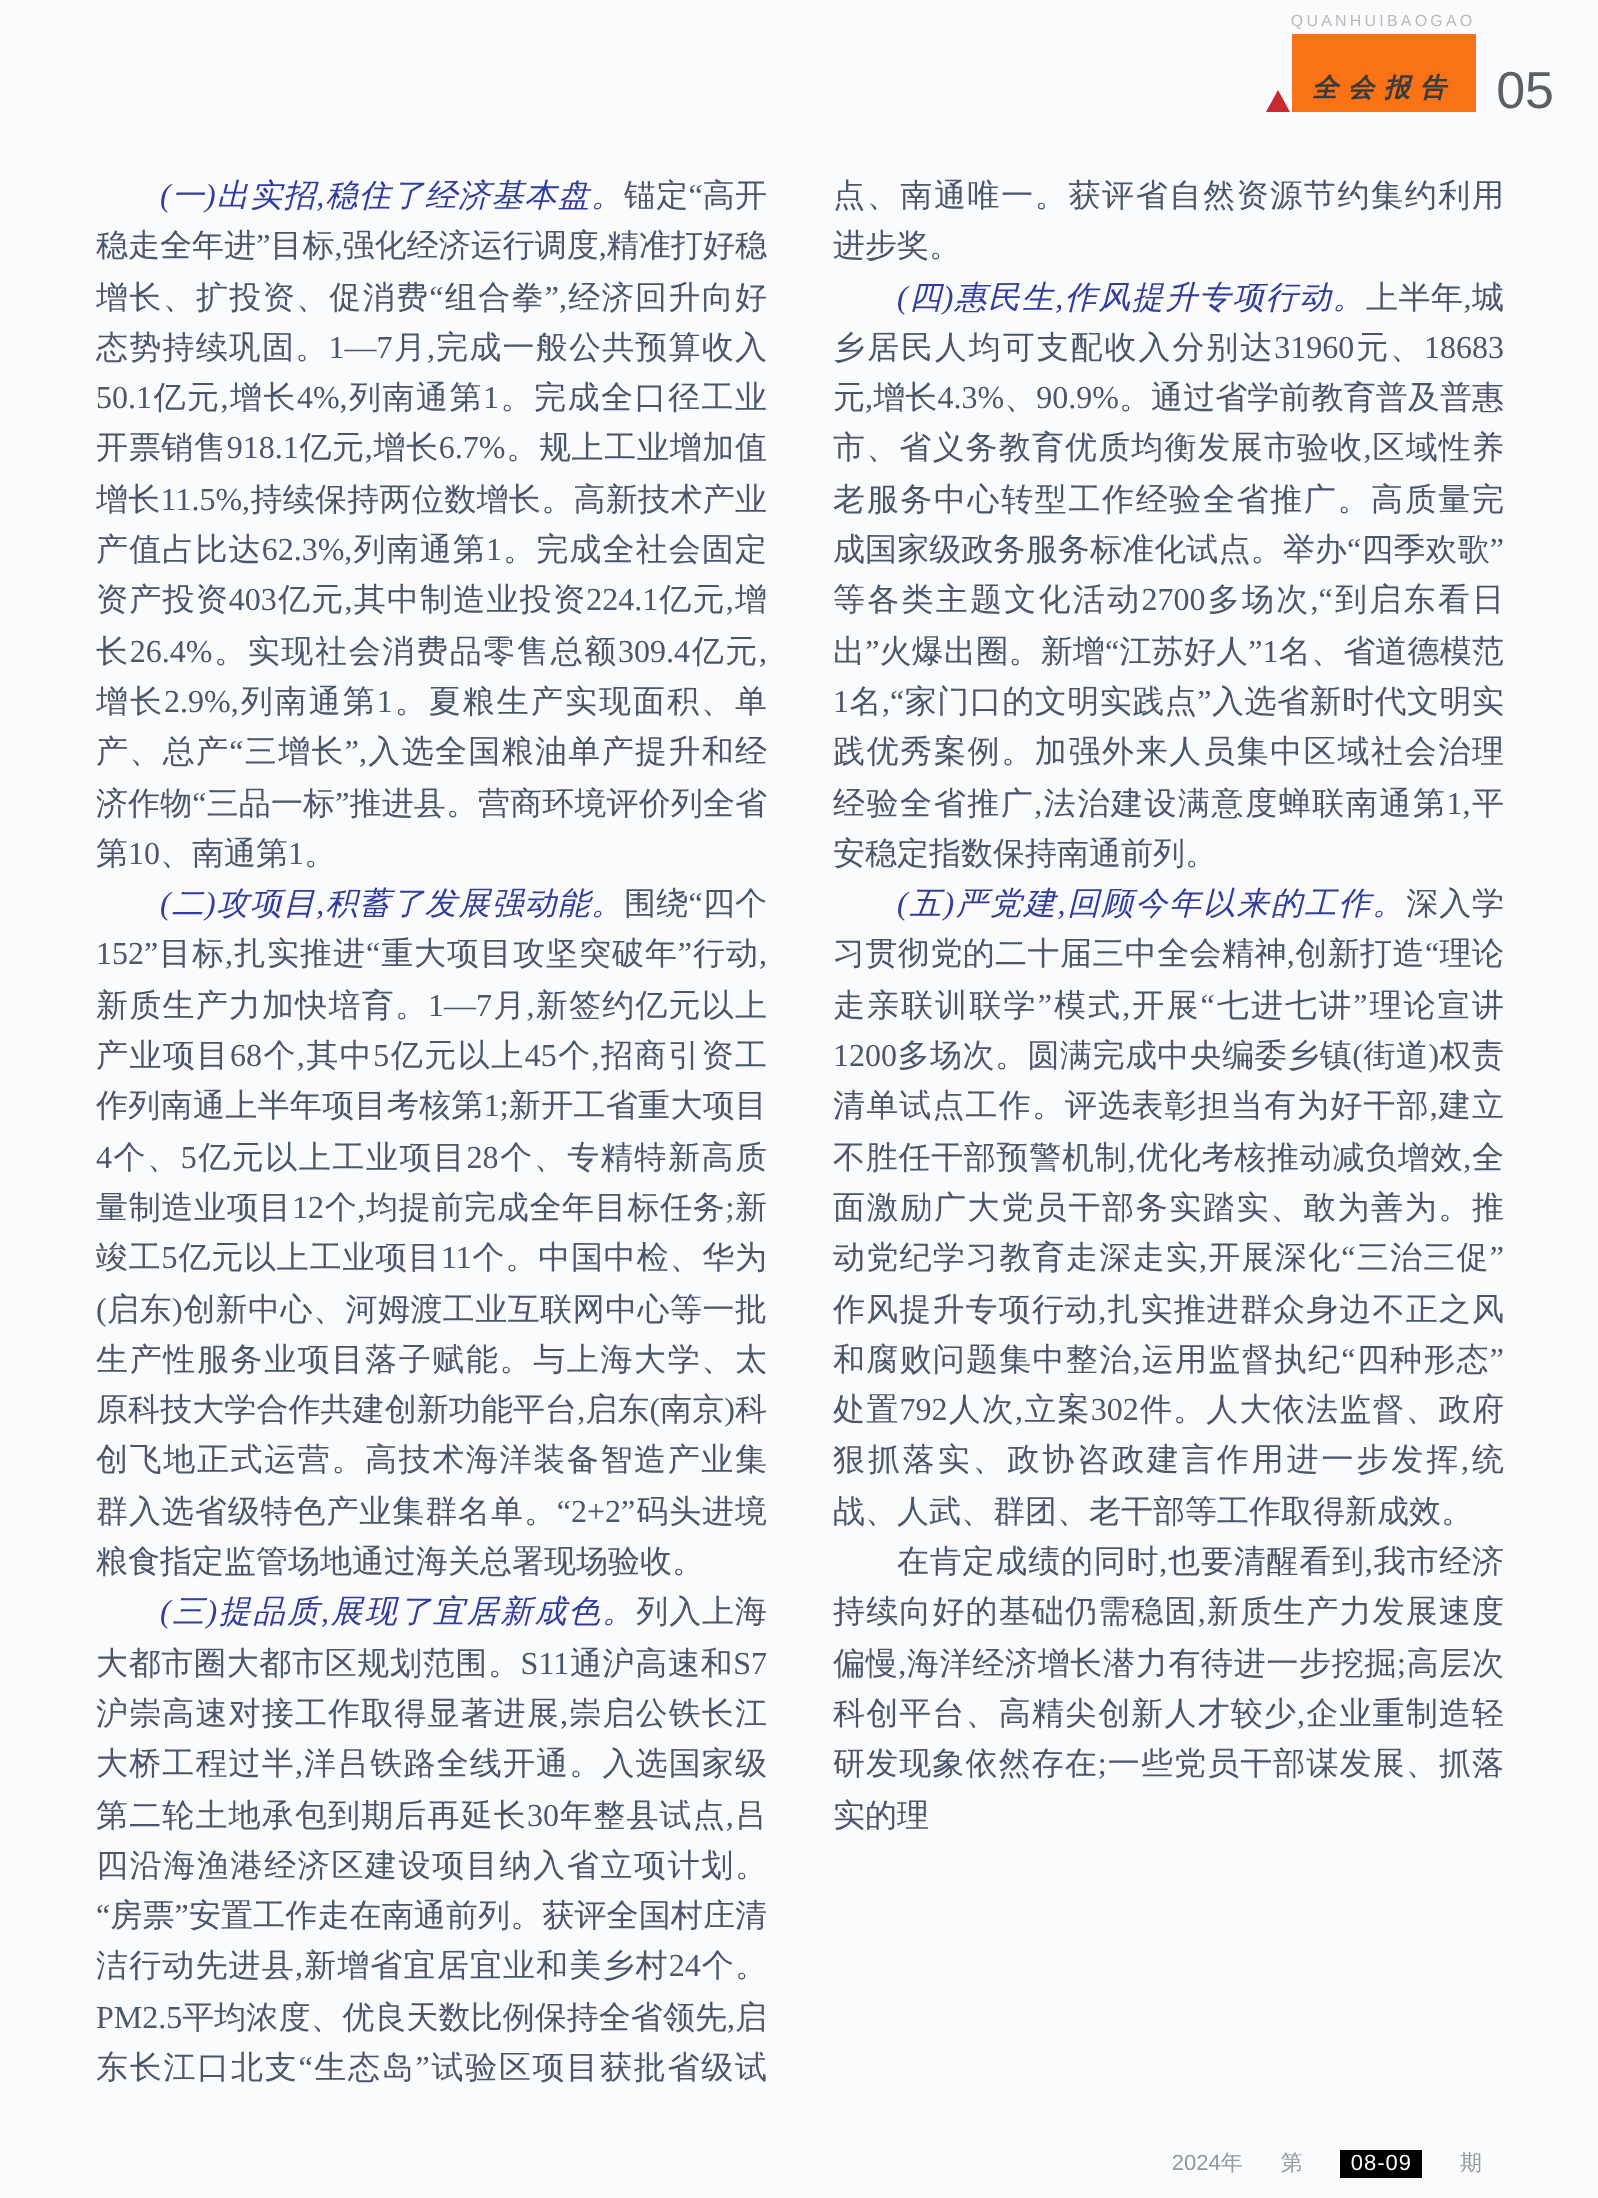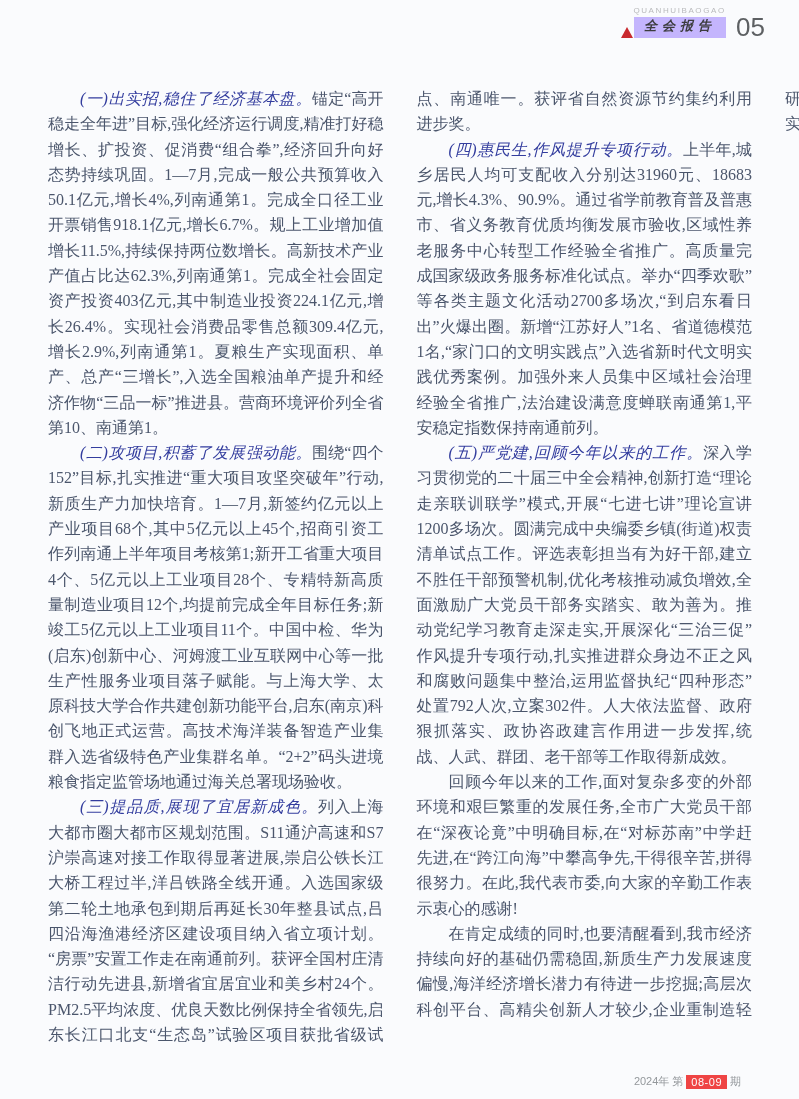--- a/index.html
+++ b/index.html
@@ -5,40 +5,40 @@
   html,body{margin:0;padding:0;}
   body{
     width:799px;height:1099px;
     background:#fafbfd;
     position:relative;
     font-family:"Liberation Serif","DejaVu Serif",serif;
     overflow:hidden;
   }
   
   .page-header{
-    position:absolute;top:6px;right:34px;
+    position:absolute;top:6px;right:22px;
     display:flex;align-items:flex-end;
   }
   .brand{display:flex;flex-direction:column;}
   .slogan{
     font-family:"Liberation Sans","DejaVu Sans",sans-serif;
     font-size:8px;letter-spacing:1.6px;color:#b9babc;
     text-align:center;padding-left:12px;margin-bottom:2px;
   }
   .bar-row{display:flex;align-items:flex-end;}
   .tri{
     width:0;height:0;
     border-left:6px solid transparent;
     border-right:6px solid transparent;
     border-bottom:11px solid #c8292e;
     margin-right:1px;margin-bottom:0px;
   }
   .title-bar{
-    background:#c4b5fd;
-    padding:0 10px 3px 10px;
+    background:#f97316;
+    padding:18px 10px 3px 10px;
     display:flex;
   }
   .section-title{
     font-size:13px;font-weight:bold;font-style:italic;
     letter-spacing:5px;color:#3c3c3e;
     font-family:"Liberation Serif","DejaVu Serif",serif;
   }
   .page-number{
     font-family:"Liberation Sans","DejaVu Sans",sans-serif;
     font-size:26px;line-height:0.82;color:#5d6063;
@@ -61,26 +61,26 @@
   .article p.cont{text-indent:0;}
   .lead{
     font-weight:normal;
     font-style:italic;
     color:#333d9e;
     letter-spacing:0.5px;
   }
   
   .page-footer{
     position:absolute;right:58px;bottom:10px;
-    display:flex;align-items:center;gap:3px;
+    display:flex;align-items:center;gap:19px;
     font-family:"Liberation Sans","DejaVu Sans",sans-serif;
     font-size:11px;color:#94989c;
   }
   .issue-badge{
-    background:#ef4444;color:#fdfdfd;
+    background:#000000;color:#fdfdfd;
     padding:1px 5px;
     font-size:11px;letter-spacing:0.5px;
   }
 </style>
 </head>
 <body>
 
 <div class="page-header">
   <div class="brand">
     <div class="slogan">QUANHUIBAOGAO</div>
@@ -99,21 +99,20 @@
   <p><span class="lead">(一)出实招,稳住了经济基本盘。</span><span>锚定“高开稳走全年进”目标,强化经济运行调度,精准打好稳增长、扩投资、促消费“组合拳”,经济回升向好态势持续巩固。1—7月,完成一般公共预算收入50.1亿元,增长4%,列南通第1。完成全口径工业开票销售918.1亿元,增长6.7%。规上工业增加值增长11.5%,持续保持两位数增长。高新技术产业产值占比达62.3%,列南通第1。完成全社会固定资产投资403亿元,其中制造业投资224.1亿元,增长26.4%。实现社会消费品零售总额309.4亿元,增长2.9%,列南通第1。夏粮生产实现面积、单产、总产“三增长”,入选全国粮油单产提升和经济作物“三品一标”推进县。营商环境评价列全省第10、南通第1。</span></p>
 
   <p><span class="lead">(二)攻项目,积蓄了发展强动能。</span><span>围绕“四个152”目标,扎实推进“重大项目攻坚突破年”行动,新质生产力加快培育。1—7月,新签约亿元以上产业项目68个,其中5亿元以上45个,招商引资工作列南通上半年项目考核第1;新开工省重大项目4个、5亿元以上工业项目28个、专精特新高质量制造业项目12个,均提前完成全年目标任务;新竣工5亿元以上工业项目11个。中国中检、华为(启东)创新中心、河姆渡工业互联网中心等一批生产性服务业项目落子赋能。与上海大学、太原科技大学合作共建创新功能平台,启东(南京)科创飞地正式运营。高技术海洋装备智造产业集群入选省级特色产业集群名单。“2+2”码头进境粮食指定监管场地通过海关总署现场验收。</span></p>
 
   <p><span class="lead">(三)提品质,展现了宜居新成色。</span><span>列入上海大都市圈大都市区规划范围。S11通沪高速和S7沪崇高速对接工作取得显著进展,崇启公铁长江大桥工程过半,洋吕铁路全线开通。入选国家级第二轮土地承包到期后再延长30年整县试点,吕四沿海渔港经济区建设项目纳入省立项计划。“房票”安置工作走在南通前列。获评全国村庄清洁行动先进县,新增省宜居宜业和美乡村24个。PM2.5平均浓度、优良天数比例保持全省领先,启东长江口北支“生态岛”试验区项目获批省级试点、南通唯一。获评省自然资源节约集约利用进步奖。</span></p>
 
   <p><span class="lead">(四)惠民生,作风提升专项行动。</span><span>上半年,城乡居民人均可支配收入分别达31960元、18683元,增长4.3%、90.9%。通过省学前教育普及普惠市、省义务教育优质均衡发展市验收,区域性养老服务中心转型工作经验全省推广。高质量完成国家级政务服务标准化试点。举办“四季欢歌”等各类主题文化活动2700多场次,“到启东看日出”火爆出圈。新增“江苏好人”1名、省道德模范1名,“家门口的文明实践点”入选省新时代文明实践优秀案例。加强外来人员集中区域社会治理经验全省推广,法治建设满意度蝉联南通第1,平安稳定指数保持南通前列。</span></p>
 
   <p><span class="lead">(五)严党建,回顾今年以来的工作。</span><span>深入学习贯彻党的二十届三中全会精神,创新打造“理论走亲联训联学”模式,开展“七进七讲”理论宣讲1200多场次。圆满完成中央编委乡镇(街道)权责清单试点工作。评选表彰担当有为好干部,建立不胜任干部预警机制,优化考核推动减负增效,全面激励广大党员干部务实踏实、敢为善为。推动党纪学习教育走深走实,开展深化“三治三促”作风提升专项行动,扎实推进群众身边不正之风和腐败问题集中整治,运用监督执纪“四种形态”处置792人次,立案302件。人大依法监督、政府狠抓落实、政协咨政建言作用进一步发挥,统战、人武、群团、老干部等工作取得新成效。</span></p>
 
-  <p><span>回顾今年以来的工作,面对复杂多变的外部环境和艰巨繁重的发展任务,全市广大党员干部在“深夜论竟”中明确目标,在“对标苏南”中学赶先进,在“跨江向海”中攀高争先,干得很辛苦,拼得很努力。在此,我代表市委,向大家的辛勤工作表示衷心的感谢!</span></p>
 
   <p><span>在肯定成绩的同时,也要清醒看到,我市经济持续向好的基础仍需稳固,新质生产力发展速度偏慢,海洋经济增长潜力有待进一步挖掘;高层次科创平台、高精尖创新人才较少,企业重制造轻研发现象依然存在;一些党员干部谋发展、抓落实的理</span></p>
 </div>
 
 <div class="page-footer">
   <span>2024年</span>
   <span>第</span>
   <span class="issue-badge">08-09</span>
   <span>期</span>
 </div>

